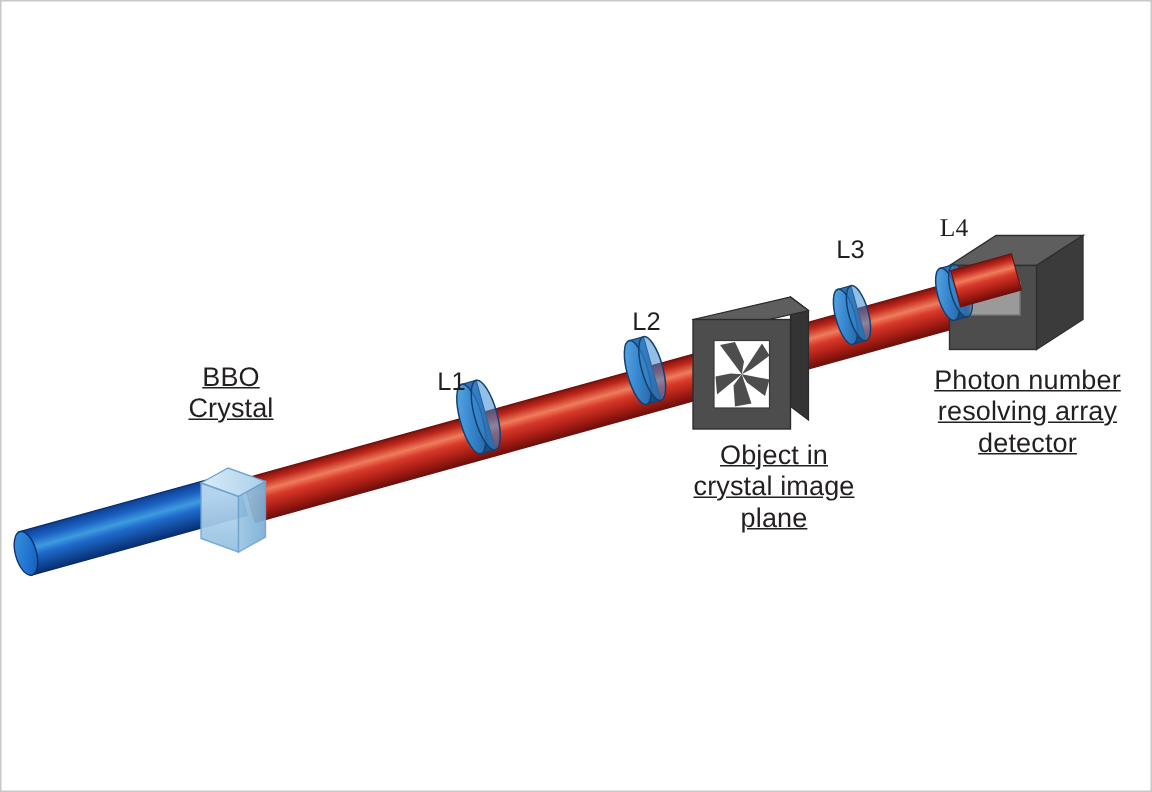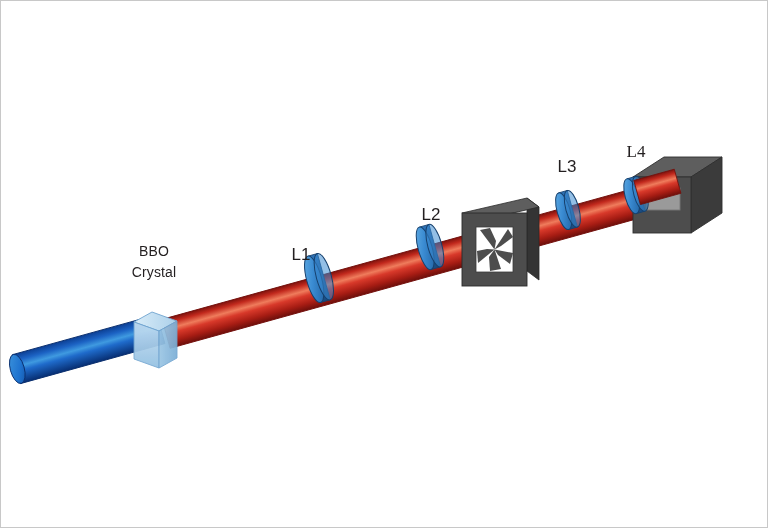--- a/index.html
+++ b/index.html
@@ -32,21 +32,21 @@
     position: absolute;
     color: #231f20;
     font-family: "Liberation Sans", sans-serif;
     font-size: 17px;
     line-height: 21px;
     text-align: center;
     white-space: pre-line;
     letter-spacing: 0.1px;
   }
   .lbl-lens { font-size: 17px; }
-  .lbl-cap  { font-size: 14px; line-height: 21px; }
+  .lbl-cap  { font-size: 18px; line-height: 21px; text-decoration: underline; }
 </style>
 </head>
 <body>
 
 <div id="figure">
 
   <svg id="scene" viewBox="0 0 768 528">
     <defs>
 
       <linearGradient id="gPumpBody" x1="0" y1="0" x2="0" y2="1">
@@ -197,15 +197,21 @@
 Crystal</div>
 
   <div class="lbl lbl-lens" style="left:272px; top:243px; width:56px;">L1</div>
 
   <div class="lbl lbl-lens" style="left:402px; top:187px; width:56px;margin-top:16px;">L2</div>
 
   <div class="lbl lbl-lens" style="left:538px; top:155px; width:56px;text-align:center;">L3</div>
 
   <div class="lbl lbl-lens" style="left:607px; top:140px; width:56px;font-family:Liberation Serif, serif;">L4</div>
 
-
+  <div class="lbl lbl-cap" style="left:443px; top:292px; width:144px;">Object in
+crystal image
+plane</div>
+
+  <div class="lbl lbl-cap" style="left:608px; top:242px; width:152px;">Photon number
+resolving array
+detector</div>
 
 </div>
 
 </body></html>

